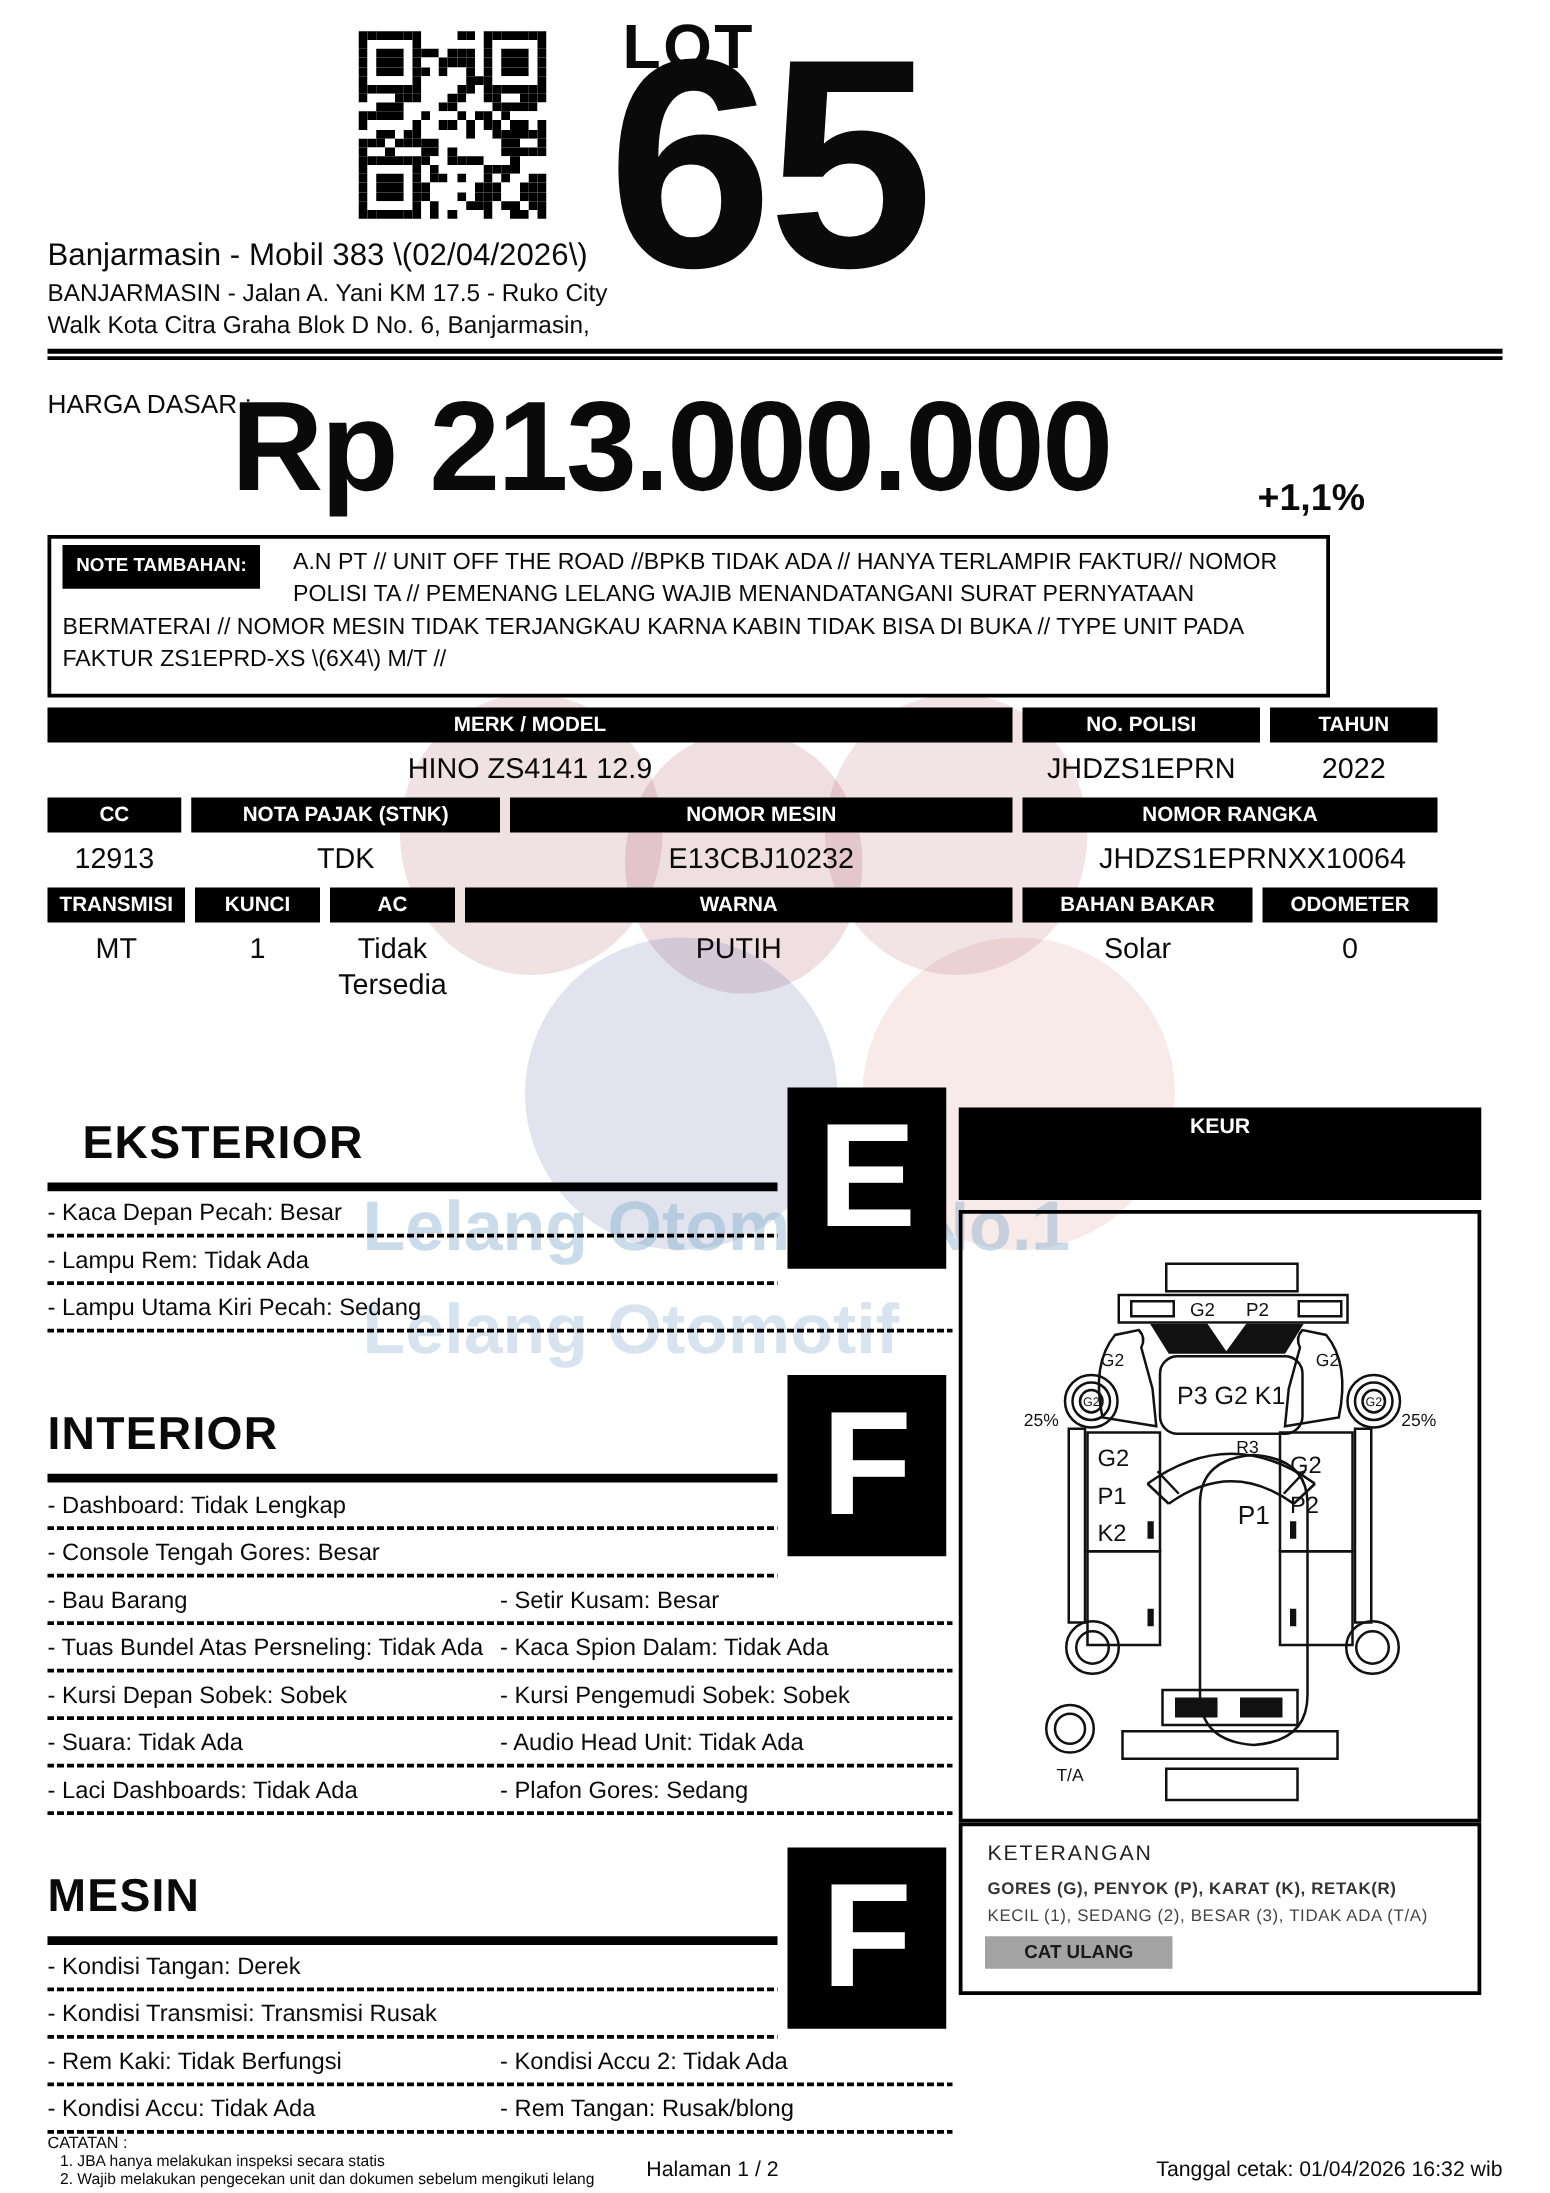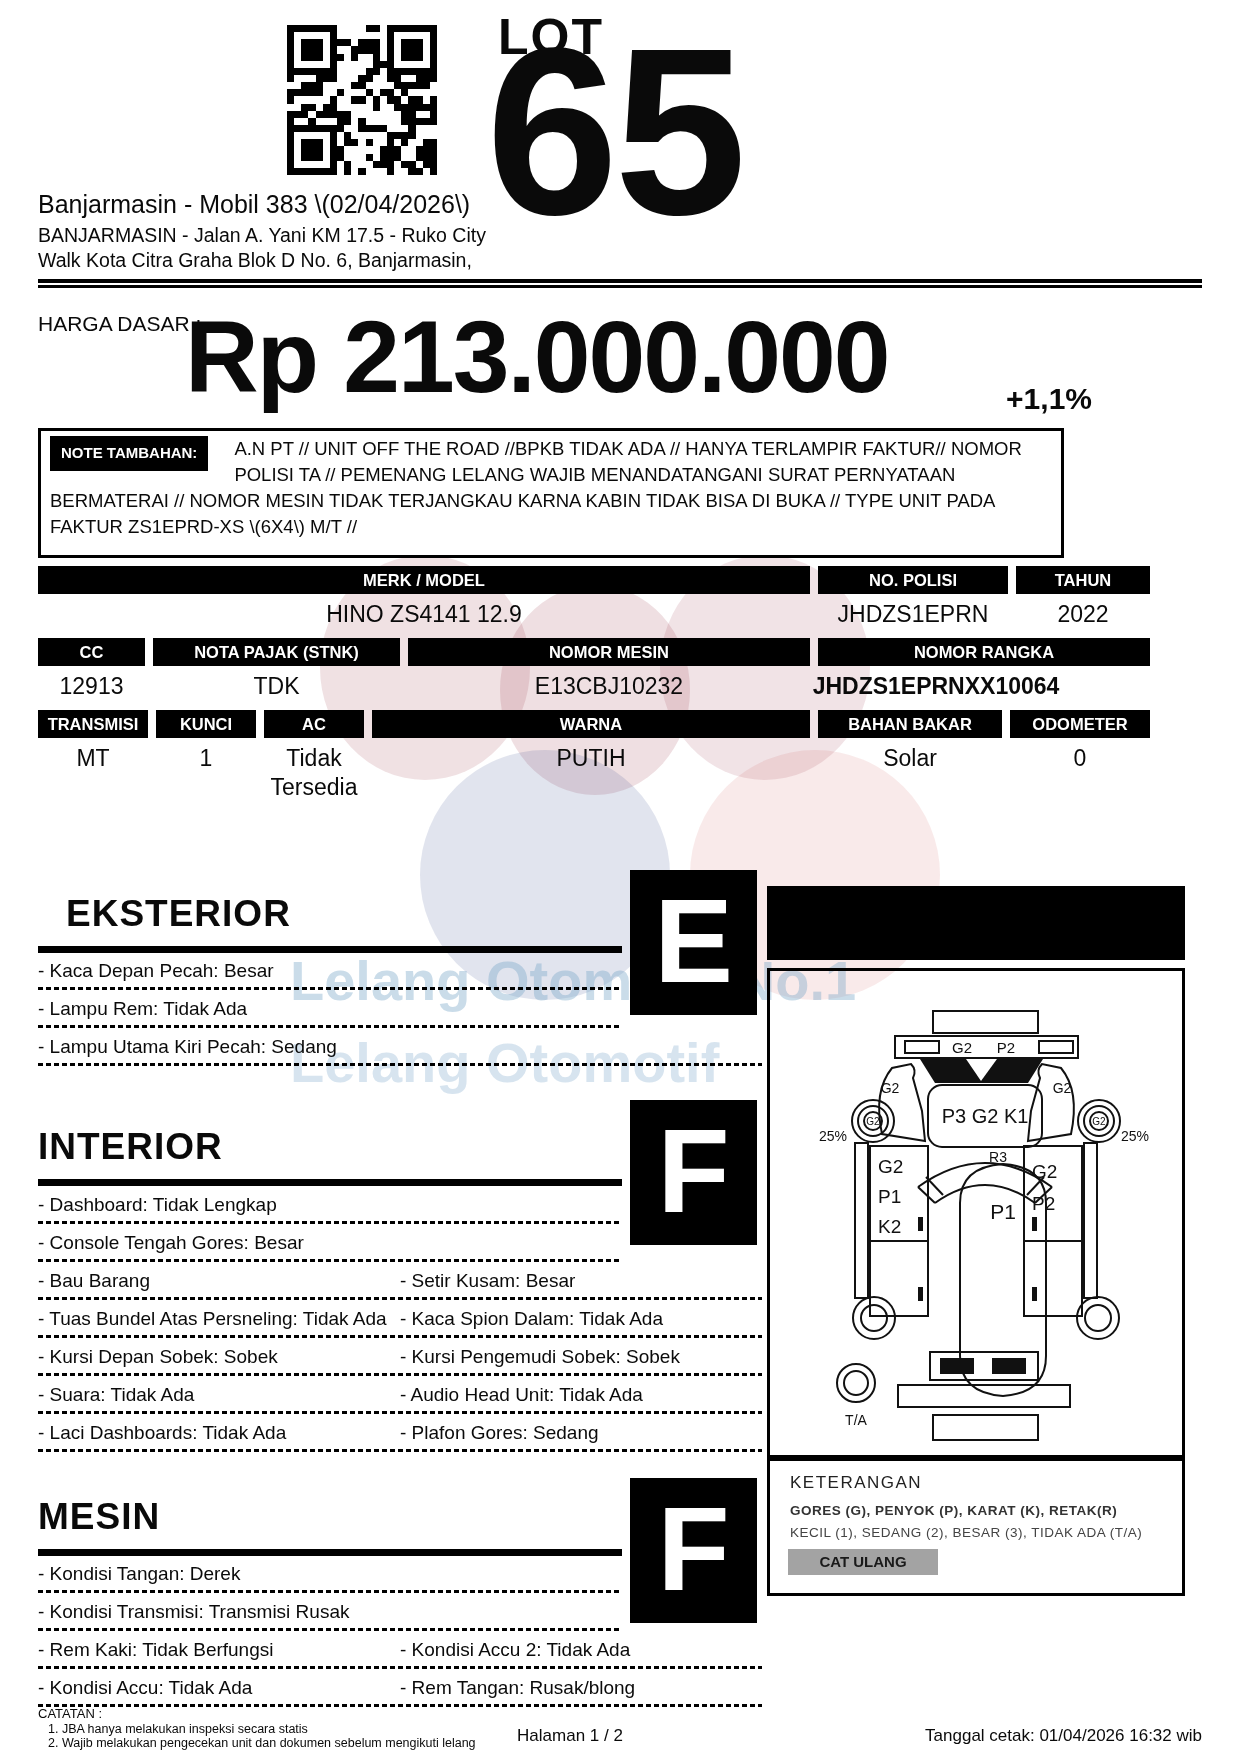--- a/index.html
+++ b/index.html
@@ -530,21 +530,21 @@
 <div class="tv" style="left:818px;top:600px;width:190px;">JHDZS1EPRN</div>
 <div class="tv" style="left:1016px;top:600px;width:134px;">2022</div>
 
 <div class="th" style="left:38px;top:638px;width:107px;">CC</div>
 <div class="th" style="left:153px;top:638px;width:247px;">NOTA PAJAK (STNK)</div>
 <div class="th" style="left:408px;top:638px;width:402px;">NOMOR MESIN</div>
 <div class="th" style="left:818px;top:638px;width:332px;">NOMOR RANGKA</div>
 <div class="tv" style="left:38px;top:672px;width:107px;">12913</div>
 <div class="tv" style="left:153px;top:672px;width:247px;">TDK</div>
 <div class="tv" style="left:408px;top:672px;width:402px;">E13CBJ10232</div>
-<div class="tv" style="left:770px;top:672px;width:332px;font-weight:bold;">JHDZS1EPRNXX10064</div>
+<div class="tv" style="left:836px;top:672px;width:332px;">JHDZS1EPRNXX10064</div>
 
 <div class="th" style="left:38px;top:710px;width:110px;">TRANSMISI</div>
 <div class="th" style="left:156px;top:710px;width:100px;">KUNCI</div>
 <div class="th" style="left:264px;top:710px;width:100px;">AC</div>
 <div class="th" style="left:372px;top:710px;width:438px;">WARNA</div>
 <div class="th" style="left:818px;top:710px;width:184px;">BAHAN BAKAR</div>
 <div class="th" style="left:1010px;top:710px;width:140px;">ODOMETER</div>
 <div class="tv" style="left:38px;top:744px;width:110px;">MT</div>
 <div class="tv" style="left:156px;top:744px;width:100px;">1</div>
 <div class="tv" style="left:264px;top:744px;width:100px;">Tidak Tersedia</div>
@@ -628,20 +628,21 @@
     <span class="ir">- Kondisi Accu 2: Tidak Ada</span>
     <div class="dash"></div>
   </div>
 <div class="itemrow" style="top:1677px;width:724px;">
     <span class="il">- Kondisi Accu: Tidak Ada</span>
     <span class="ir">- Rem Tangan: Rusak/blong</span>
     <div class="dash"></div>
   </div>
 
 <div class="keur">
+  <div class="kl">KEUR</div>
 </div>
 
 <div class="diagbox">
   <svg width="412" height="484" viewBox="0 0 412 484" font-family="Liberation Sans, sans-serif" fill="#111">
     <g fill="none" stroke="#111" stroke-width="2">
       <rect x="163" y="40" width="105" height="22"></rect>
       <rect x="125" y="65" width="183" height="22"></rect>
       <rect x="135" y="70" width="34" height="12"></rect>
       <rect x="269" y="70" width="34" height="12"></rect>
       <rect x="158" y="114" width="114" height="62" rx="14"></rect>

